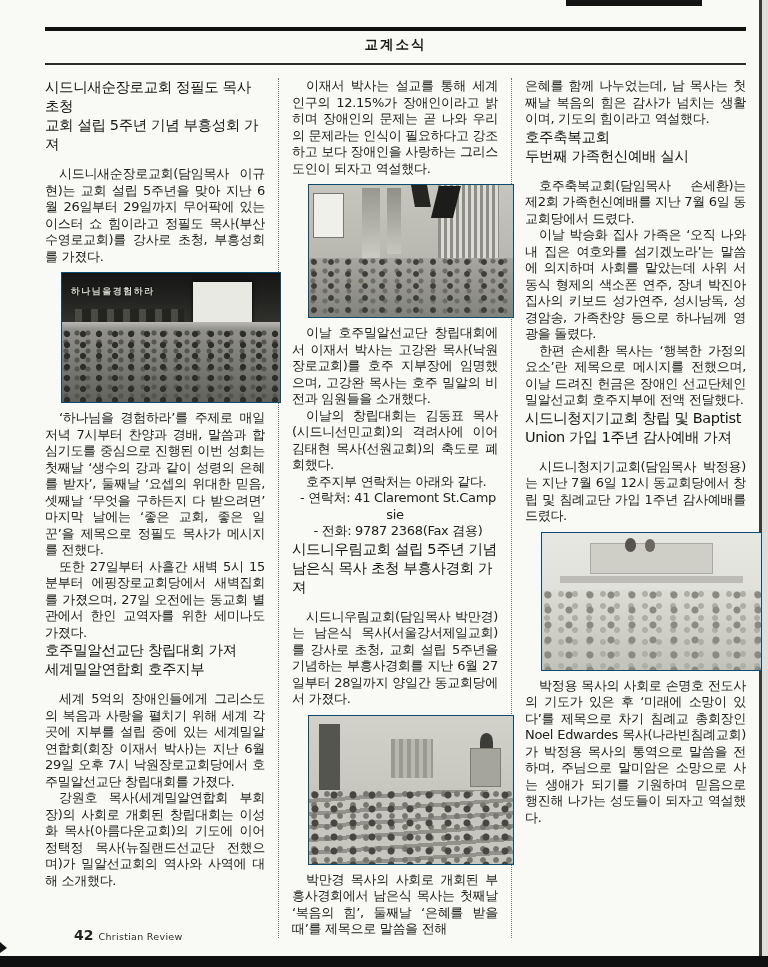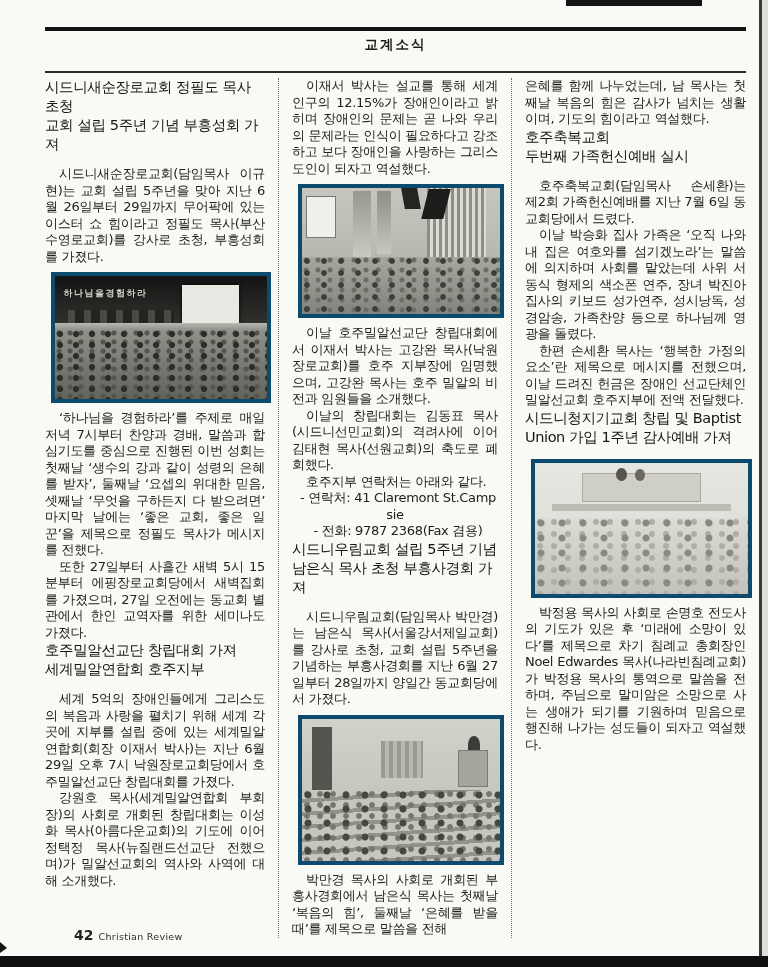--- a/index.html
+++ b/index.html
@@ -10,37 +10,37 @@
   
   .artifact-top-right { position:absolute; top:0; left:566px; width:136px; height:6px; background:#141414; }
   .edge-strip-right { position:absolute; top:0; right:0; width:6px; height:956px; background:#dededa; }
   .edge-line-right { position:absolute; top:0; right:6px; width:3px; height:956px; background:#3a3a37; }
   .bottom-bar { position:absolute; left:0; right:0; bottom:0; height:11px; background:#101010; }
   .artifact-bottom-left { position:absolute; left:0; bottom:14px; width:7px; height:11px; background:#141414; clip-path:polygon(0 0,100% 55%,0 100%); }
 
   
   .masthead { position:absolute; left:45px; width:701px; top:27px; }
   .rule-thick { height:4px; background:#121212; }
-  .section-title { text-align:center; font-size:13.5px; font-weight:bold; padding:5px 0 17px; letter-spacing:2px; color:#1a1a1a; }
+  .section-title { text-align:center; font-size:13.5px; font-weight:bold; padding:5px 0 9px; letter-spacing:2px; color:#1a1a1a; }
   .rule-thin { height:2px; background:#2a2a2a; }
 
   
   .columns { position:absolute; left:45px; top:78px; width:701px; display:flex; }
   .col { width:233px; padding:0 13px 0 0; }
   .col + .col { border-left:1px dotted #6f6f6b; padding-left:13px; }
   .col:last-child { padding-right:0; width:235px; }
 
   h2.headline { font-size:14.5px; line-height:19px; font-weight:normal; letter-spacing:-0.4px; margin:0 0 12px; color:#151515; }
   h2.headline.mid { }
   h2.headline span { display:block; }
   p.body { font-size:13px; line-height:16.5px; text-align:justify; letter-spacing:-0.3px; word-break:break-all; color:#212120; }
   p.indent { text-indent:14px; }
   p.contact { text-indent:6px; text-align:center; }
 
-  figure.photo { position:relative; width:100%; margin:7px 6px; overflow:hidden; background:#b6b6b0; border:4px solid #0c4a6e; }
+  figure.photo { position:relative; width:100%; margin:7px 16px; overflow:hidden; background:#b6b6b0; border:1px solid #0c4a6e; }
   .ph1 { height:131px; }
   .ph2 { height:134px; }
   .ph3 { height:150px; }
   .ph4 { height:139px; }
   .abs { position:absolute; }
 
   
   .ph1-stage { inset:0 0 58% 0; background:linear-gradient(#141414,#33332f); }
   .ph1-screen { top:7%; right:13%; width:27%; height:33%; background:#e9e9e3; box-shadow:0 0 4px #000; }
   .ph1-banner { top:9%; left:4%; color:#d8d8d0; font-size:9px; font-weight:bold; letter-spacing:1.5px; text-shadow:0 0 2px #000; }
@@ -185,20 +185,21 @@
         <span>두번째 가족헌신예배 실시</span>
       </h2>
       <p class="body indent">호주축복교회(담임목사 손세환)는 제2회 가족헌신예배를 지난 7월 6일 동교회당에서 드렸다.</p>
       <p class="body indent">이날 박승화 집사 가족은 ‘오직 나와 내 집은 여호와를 섬기겠노라’는 말씀에 의지하며 사회를 맡았는데 사위 서동식 형제의 색소폰 연주, 장녀 박진아 집사의 키보드 성가연주, 성시낭독, 성경암송, 가족찬양 등으로 하나님께 영광을 돌렸다.</p>
       <p class="body indent">한편 손세환 목사는 ‘행복한 가정의 요소’란 제목으로 메시지를 전했으며, 이날 드려진 헌금은 장애인 선교단체인 밀알선교회 호주지부에 전액 전달했다.</p>
 
       <h2 class="headline mid">
         <span>시드니청지기교회 창립 및 Baptist</span>
         <span>Union 가입 1주년 감사예배 가져</span>
       </h2>
+      <p class="body indent">시드니청지기교회(담임목사 박정용)는 지난 7월 6일 12시 동교회당에서 창립 및 침례교단 가입 1주년 감사예배를 드렸다.</p>
 
       <figure class="photo ph4">
         <div class="abs ph4-base"></div>
         <div class="abs ph4-platform"></div>
         <div class="abs ph4-head1"></div>
         <div class="abs ph4-head2"></div>
         <div class="abs ph4-rail"></div>
         <div class="abs ph4-crowd"></div>
       </figure>
 

